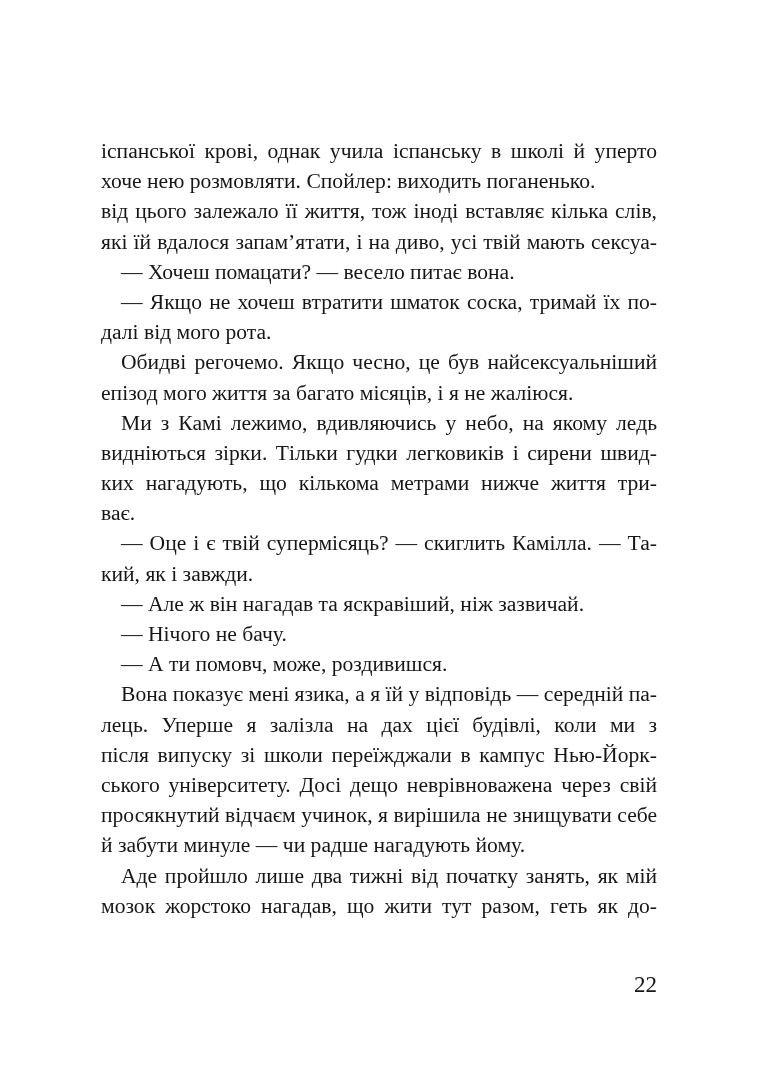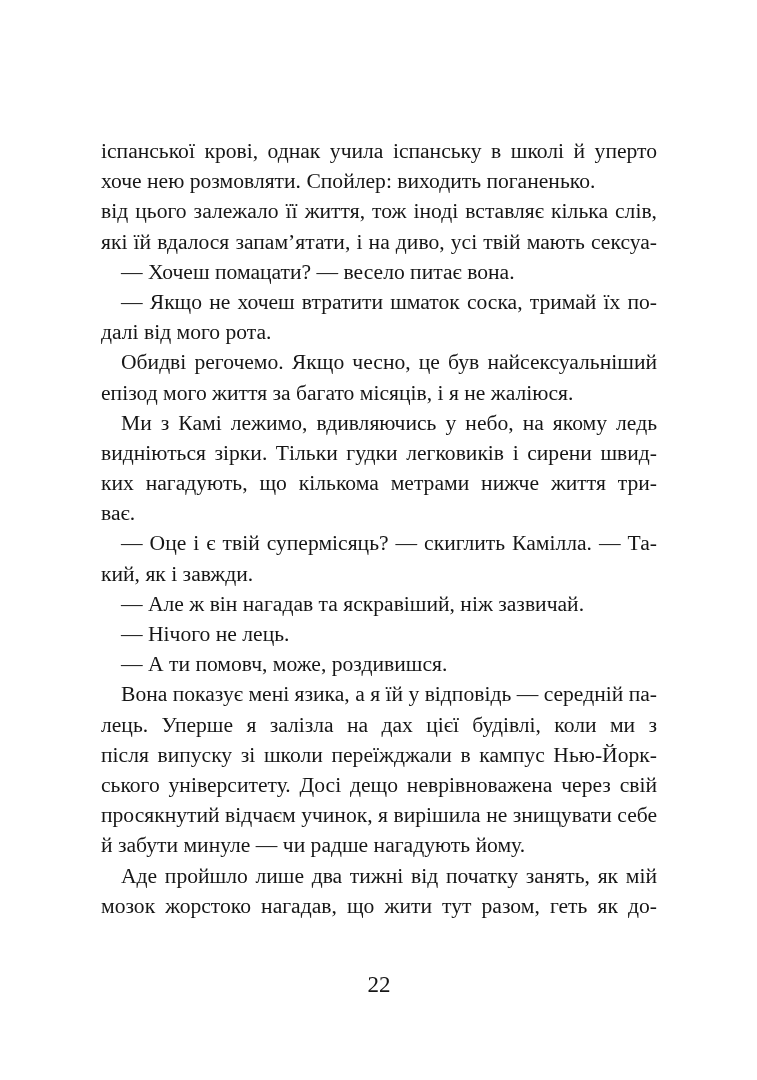--- a/index.html
+++ b/index.html
@@ -37,21 +37,21 @@
     text-align-last: left;
   }
   .line.indent {
     text-indent: 20px;
   }
   .page-number {
     position: absolute;
     left: 101px;
     top: 973px;
     width: 556px;
-    text-align: center;
+    text-align: right;
     font-size: 23px;
     line-height: 1;
   }
 </style>
 </head>
 <body>
 
 <main class="page">
   <div class="text-block" id="text-block">
       <div class="line">іспанської крові, однак учила іспанську в школі й уперто</div>
@@ -63,21 +63,21 @@
       <div class="line left">далі від мого рота.</div>
       <div class="line indent">Обидві регочемо. Якщо чесно, це був найсексуальніший</div>
       <div class="line left">епізод мого життя за багато місяців, і я не жаліюся.</div>
       <div class="line indent">Ми з Камі лежимо, вдивляючись у небо, на якому ледь</div>
       <div class="line">видніються зірки. Тільки гудки легковиків і сирени швид-</div>
       <div class="line">ких нагадують, що кількома метрами нижче життя три-</div>
       <div class="line left">ває.</div>
       <div class="line indent">— Оце і є твій супермісяць? — скиглить Камілла. — Та-</div>
       <div class="line left">кий, як і завжди.</div>
       <div class="line indent left">— Але ж він нагадав та яскравіший, ніж зазвичай.</div>
-      <div class="line indent left">— Нічого не лець.</div>
+      <div class="line indent left">— Нічого не бачу.</div>
       <div class="line indent left">— А ти помовч, може, роздивишся.</div>
       <div class="line indent">Вона показує мені язика, а я їй у відповідь — середній па-</div>
       <div class="line">лець. Уперше я залізла на дах цієї будівлі, коли ми з друзями</div>
       <div class="line">після випуску зі школи переїжджали в кампус Нью-Йорк-</div>
       <div class="line">ського університету. Досі дещо неврівноважена через свій</div>
       <div class="line">просякнутий відчаєм учинок, я вирішила не знищувати себе</div>
       <div class="line left">й забути минуле — чи радше нагадують йому.</div>
       <div class="line indent">Аде пройшло лише два тижні від початку занять, як мій</div>
       <div class="line">мозок жорстоко нагадав, що жити тут разом, геть як до-</div>
     </div>

